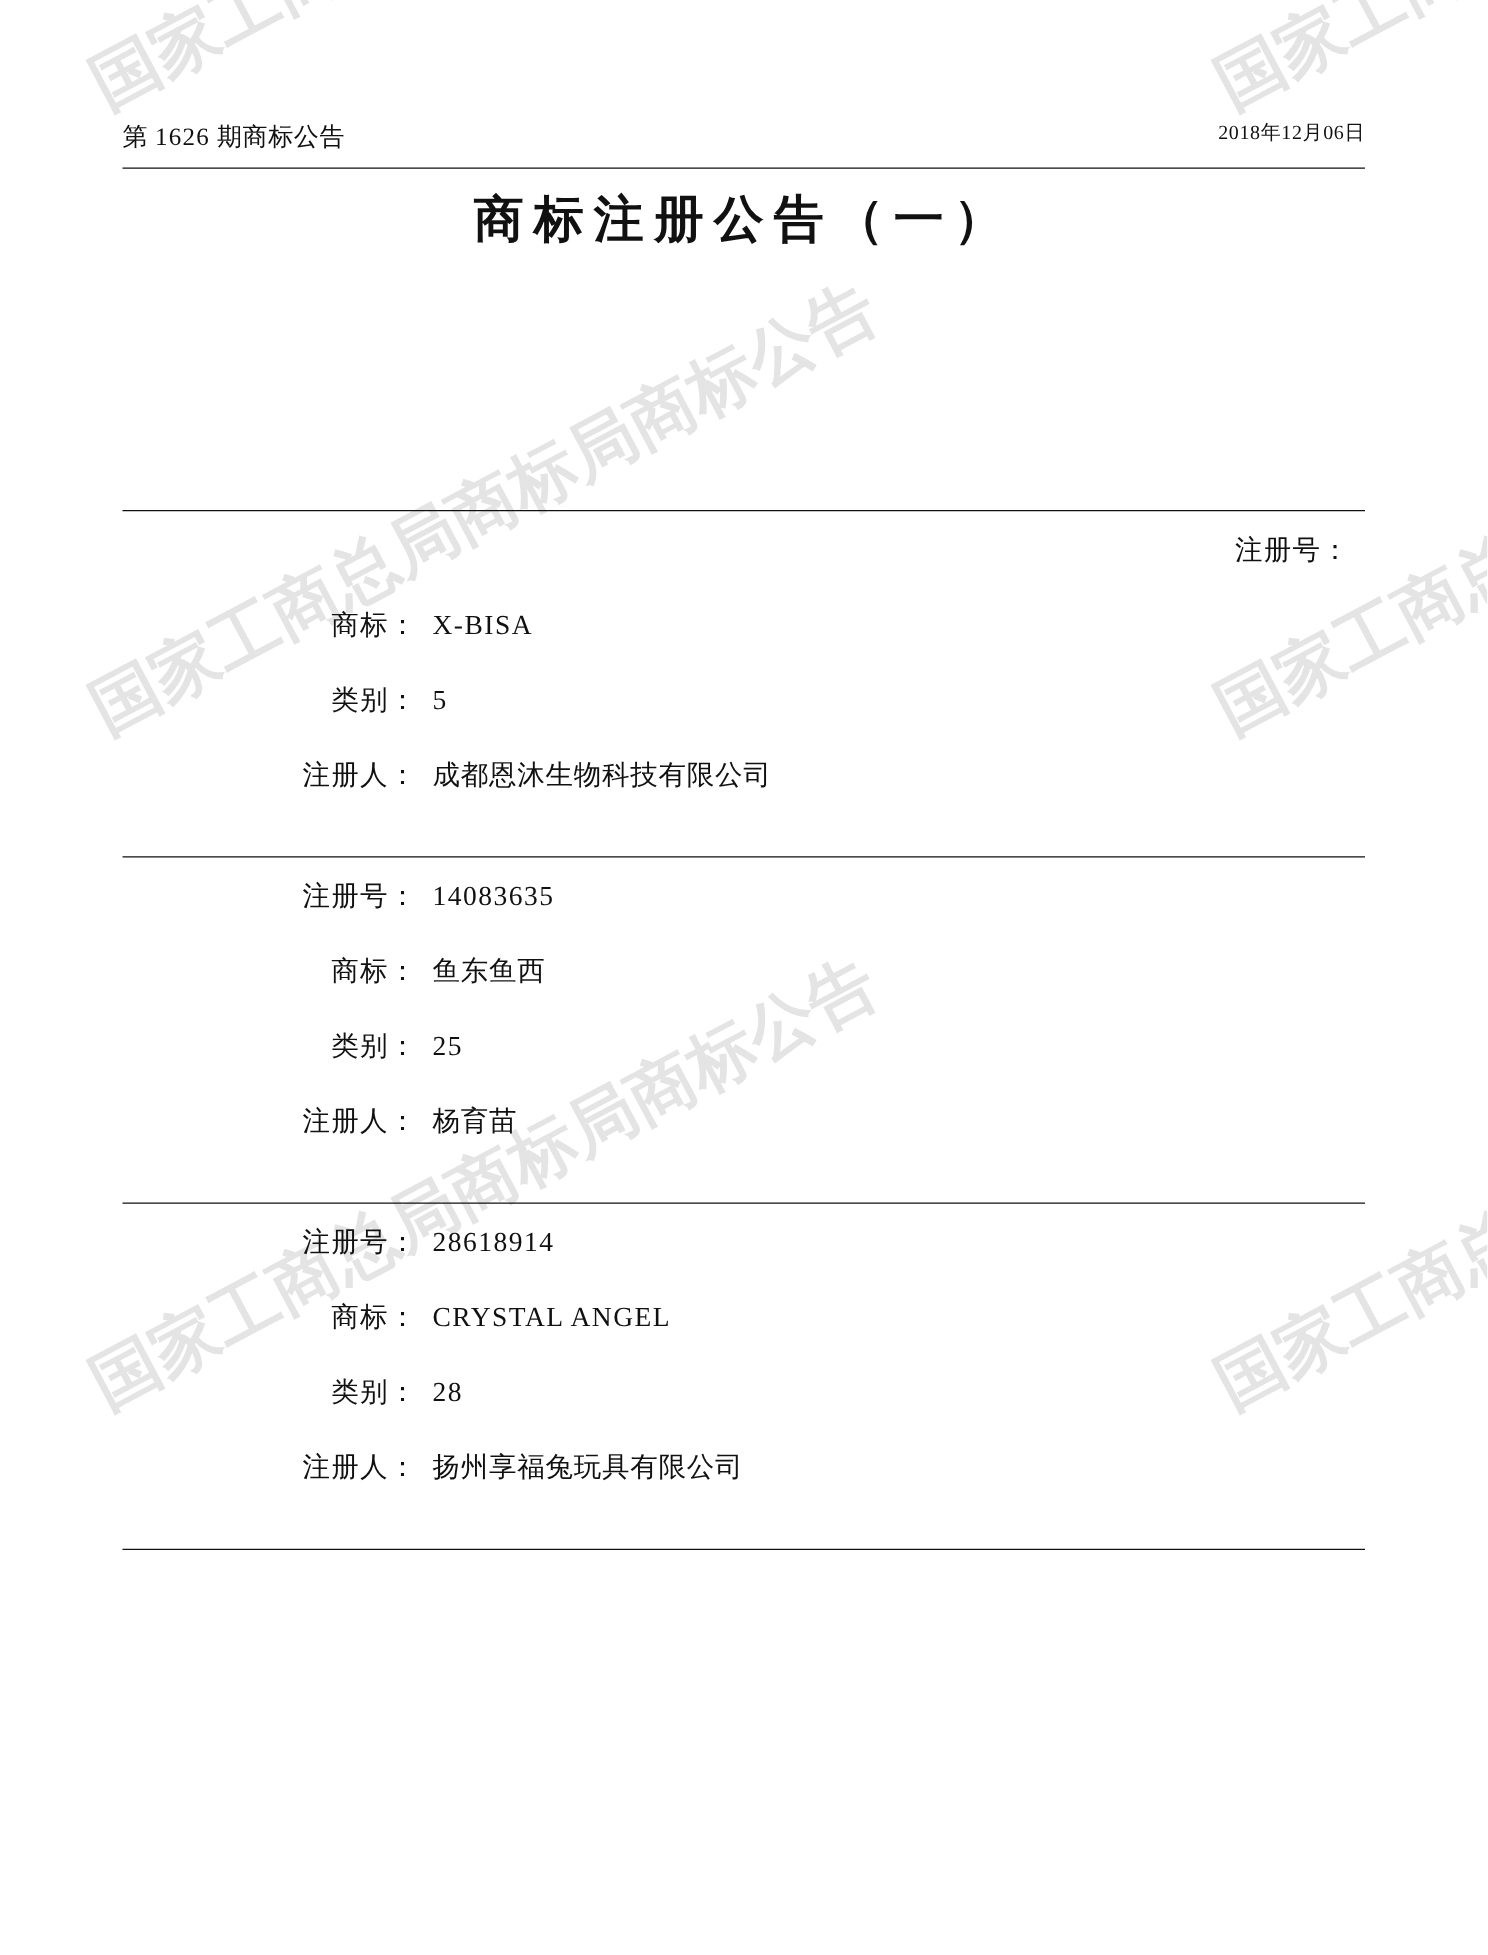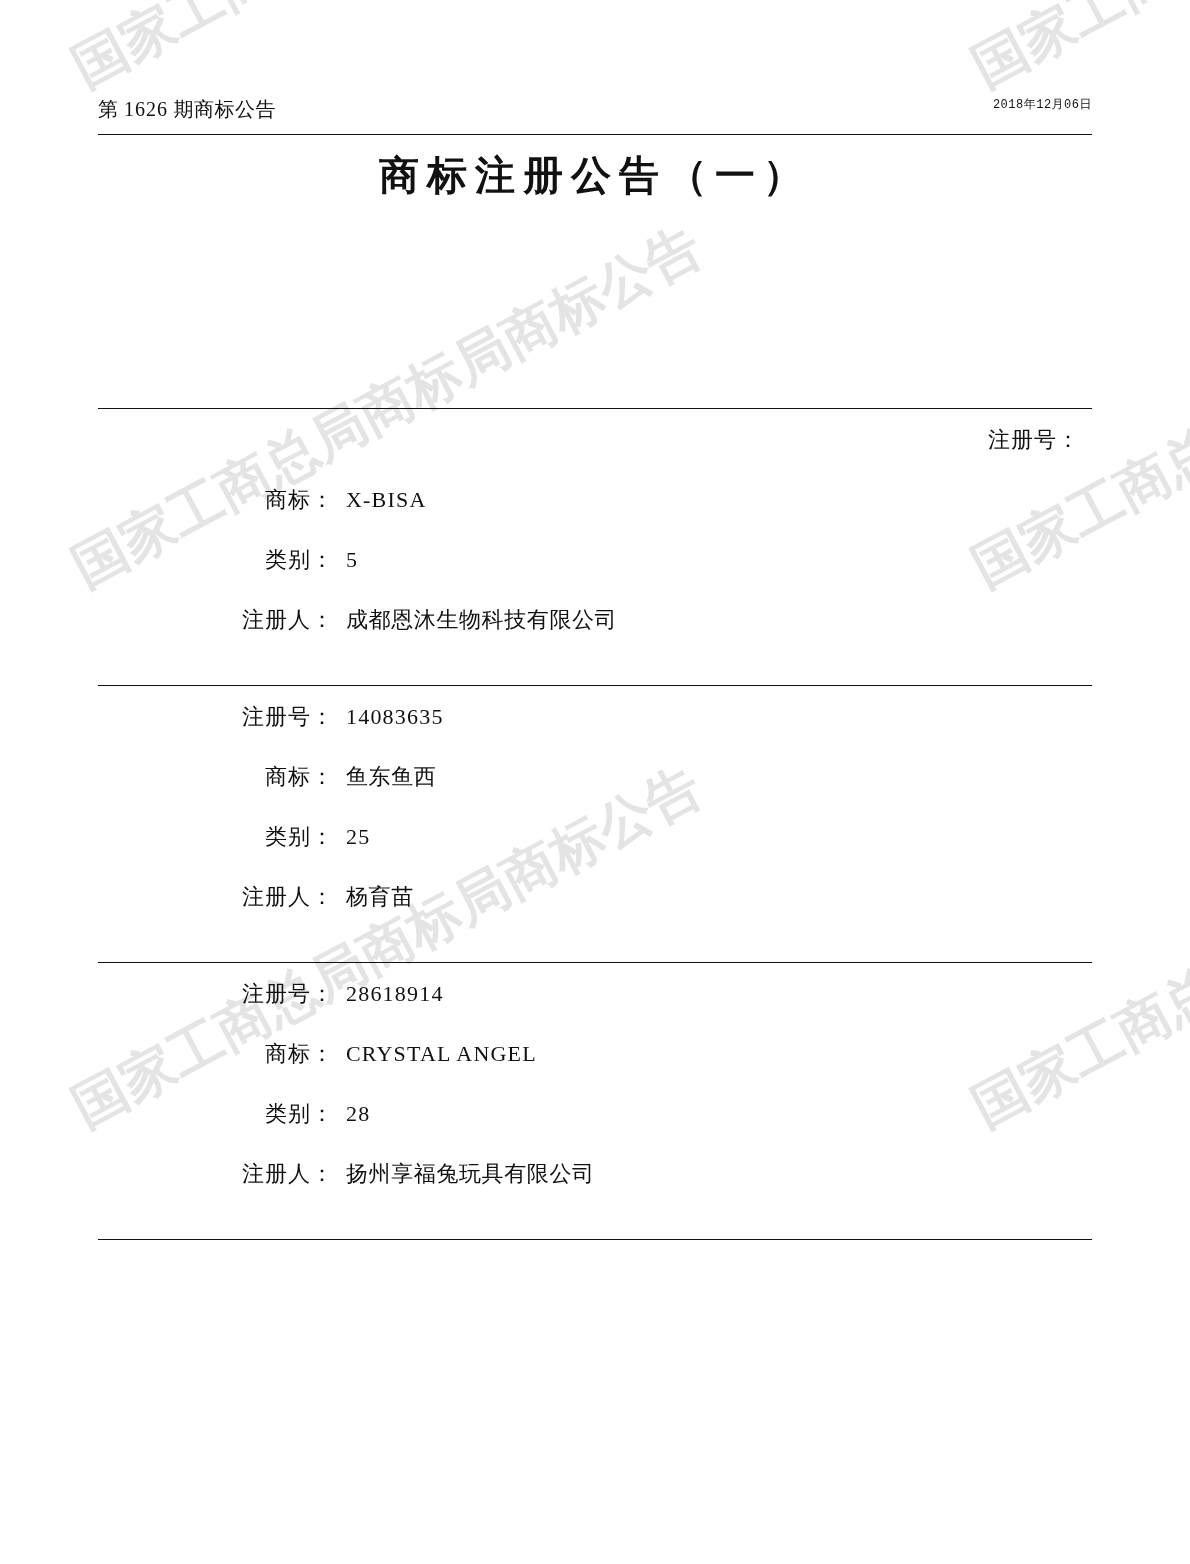--- a/index.html
+++ b/index.html
@@ -42,21 +42,21 @@
     top: 96px;
     width: 994px;
     display: flex;
     justify-content: space-between;
     align-items: flex-start;
     font-size: 20px;
     letter-spacing: 0.5px;
   }
   .header .issue { font-size: 20px; }
   .header .issue .num { letter-spacing: 1px; }
-  .header .date { font-size: 12px; font-family: Liberation Mono, monospace; }
+  .header .date { font-size: 16px; }
 
   .rule {
     position: absolute;
     left: 98px;
     width: 994px;
     height: 0;
     border-top: 1.6px solid #111;
   }
   .rule-top { top: 134px; }
 

